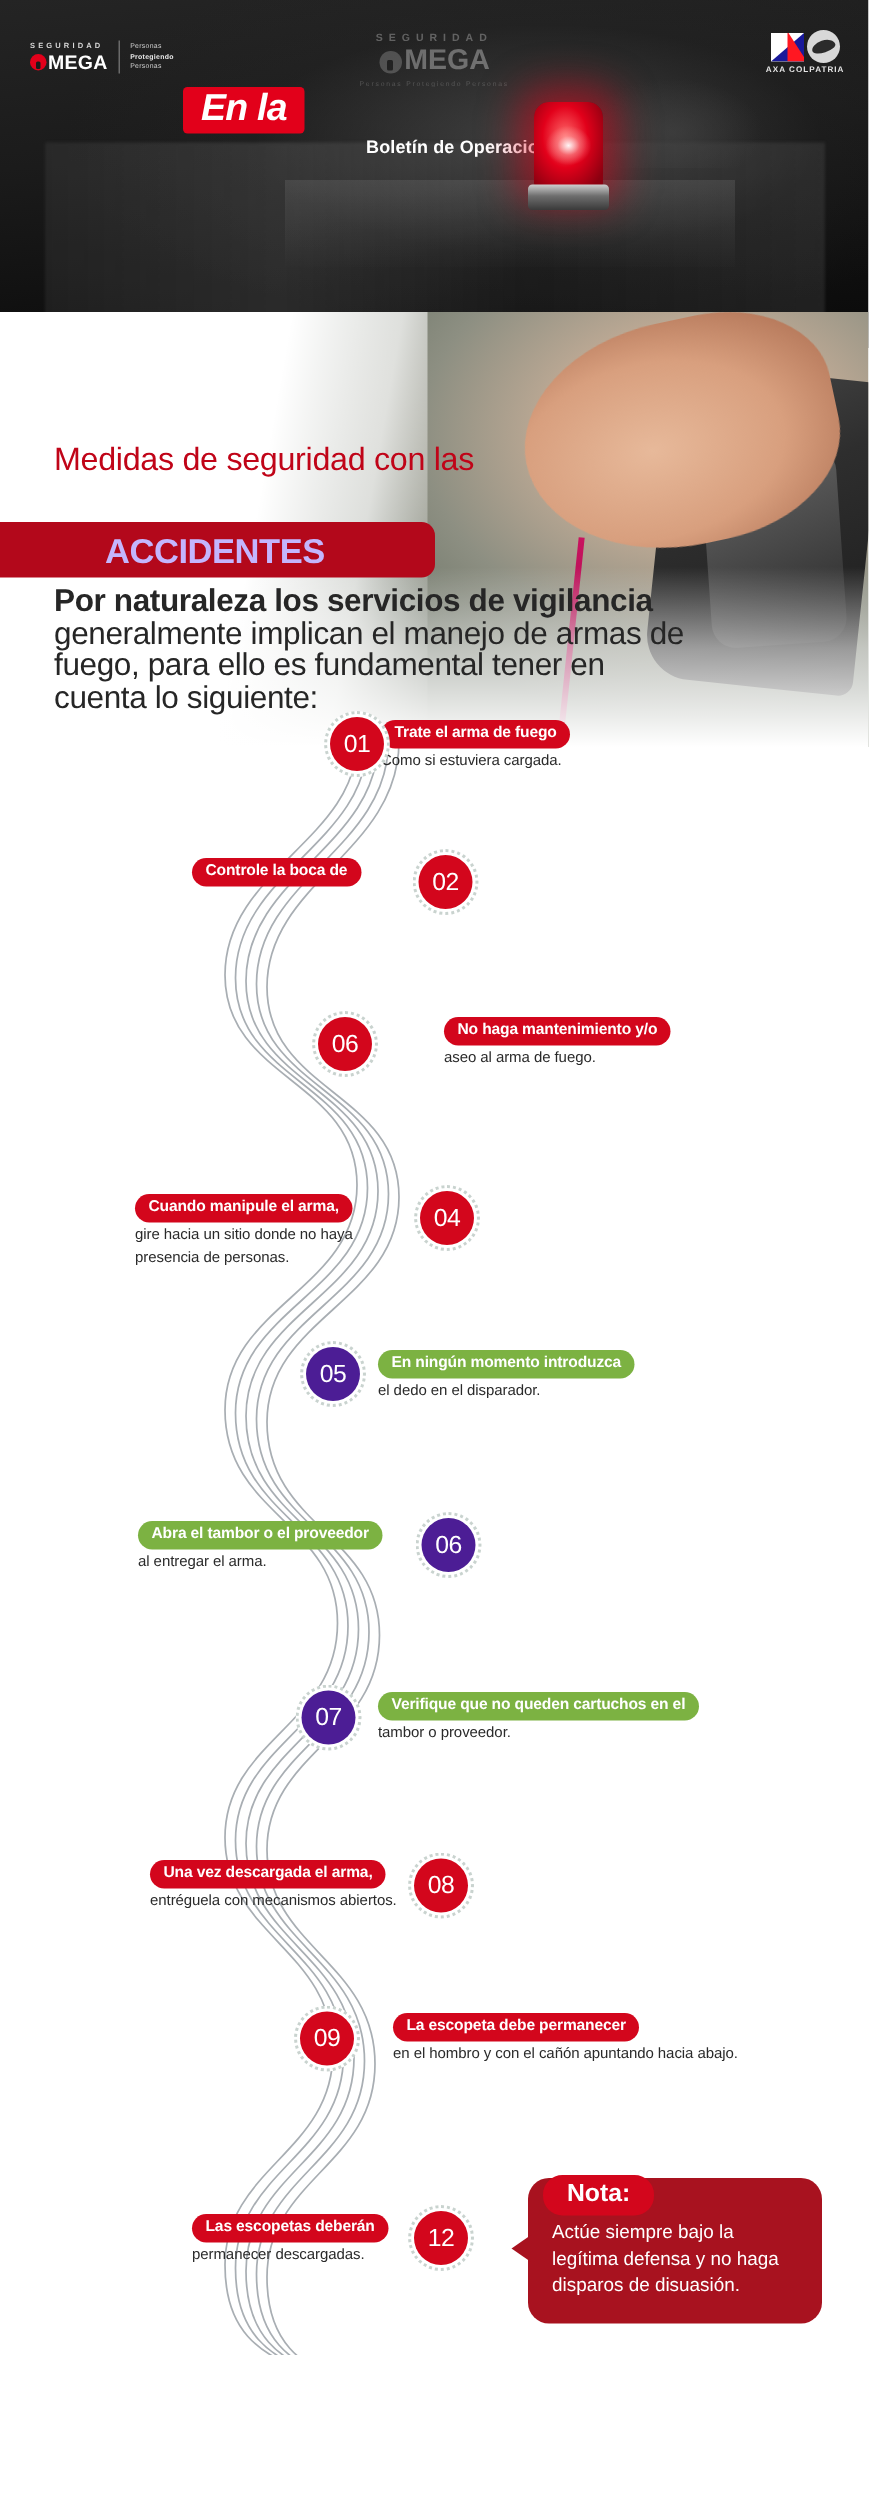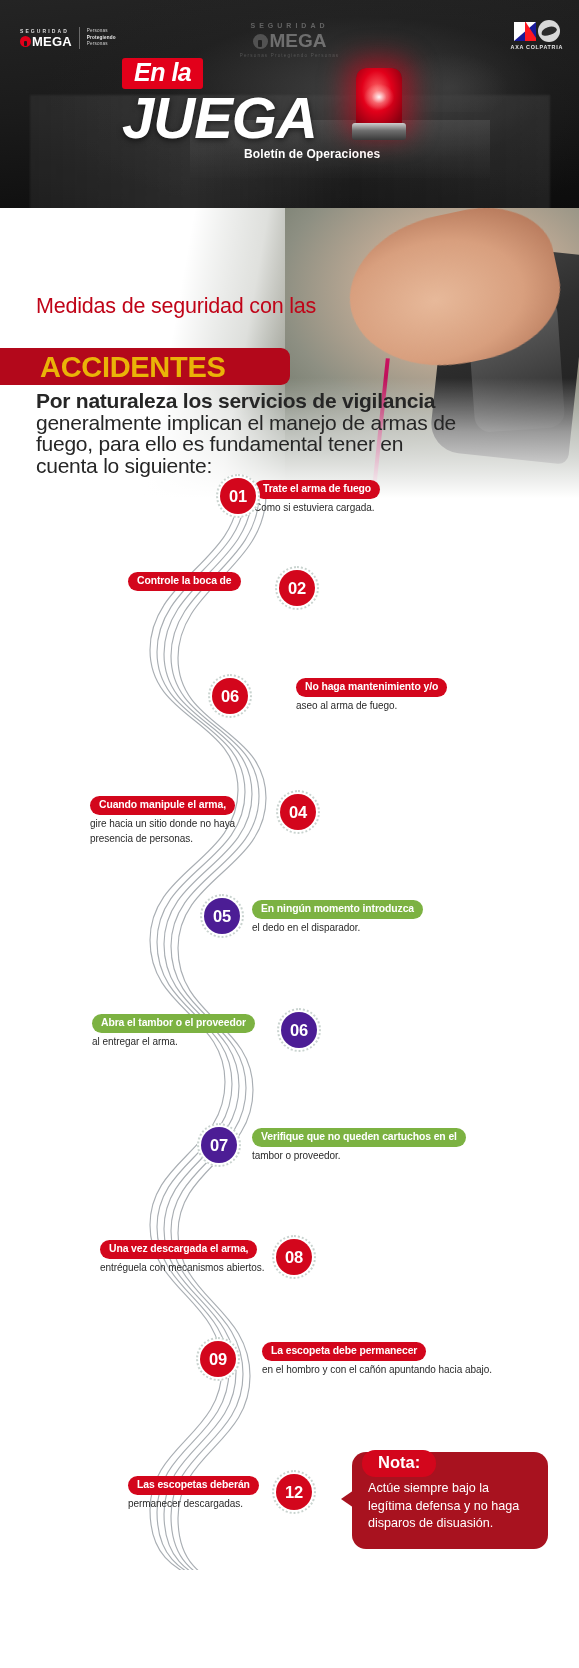--- a/index.html
+++ b/index.html
@@ -171,21 +171,21 @@
   }
   .headline .l1 { color: #c00418; font-size: 21.5px; font-weight: 400; line-height: 25px; letter-spacing: -.2px; }
   .headline .l2 { color: #c00418; font-size: 21.5px; font-weight: 800; line-height: 24px; letter-spacing: -.2px; }
 
   .accidentes-bar {
     position: absolute; left: 0; top: 348px; width: 290px; height: 37px; z-index: 6;
     background: #b3081b; border-radius: 0 9px 9px 0;
     display: flex; align-items: center; padding-left: 40px;
   }
   .accidentes-bar span {
-    color: #eab308; font-size: 29px; font-weight: 900; letter-spacing: -.3px; line-height: 30px;
+    color: #c4b5fd; font-size: 23px; font-weight: 900; letter-spacing: -.3px; line-height: 30px; margin-left: 30px;
   }
 
   .intro {
     position: absolute; left: 36px; top: 390px; width: 430px; z-index: 6;
     color: #262626; font-size: 21px; line-height: 21.5px; letter-spacing: -.25px;
   }
   .intro b { font-weight: 800; }
 
   
   .timeline { position: absolute; left: 0; top: 470px; width: 579px; height: 1100px; }
@@ -194,21 +194,21 @@
   .step { position: absolute; }
   .badge {
     position: absolute; width: 44px; height: 44px; border-radius: 50%;
     background: #ffffff; border: 2px dotted #c9d3cf;
     display: flex; align-items: center; justify-content: center;
     z-index: 4;
   }
   .badge .inner {
     width: 36px; height: 36px; border-radius: 50%;
     display: flex; align-items: center; justify-content: center;
-    color: #ffffff; font-size: 16.5px; font-weight: 700; letter-spacing: -.3px;
+    color: #ffffff; font-size: 16.5px; font-weight: 400; letter-spacing: -.3px;
   }
   .badge.red .inner { background: #d3061c; }
   .badge.green .inner { background: #4c1d95; }
 
   .stext { position: absolute; z-index: 3; }
   .pill {
     display: inline-block; color: #ffffff;
     font-size: 10.4px; font-weight: 800; letter-spacing: -.1px;
     padding: 3px 9px 4px 9px; border-radius: 11px; line-height: 12px; white-space: nowrap;
   }
@@ -275,21 +275,20 @@
   <div class="logo-right">
     <div class="marks">
       <span class="axa-box"></span>
       <span class="colp-circ"></span>
     </div>
     <div class="nm">AXA COLPATRIA</div>
   </div>
 
   <div class="title-block">
     <div class="enla">En la</div>
-    <div class="juega">JUEGA</div>
     <div class="boletin">Boletín de Operaciones</div>
   </div>
 
   <div class="siren">
     <div class="dome"></div>
     <div class="glow"></div>
     <div class="base"></div>
   </div>
   <div class="hdr-fade"></div>
 </div>

